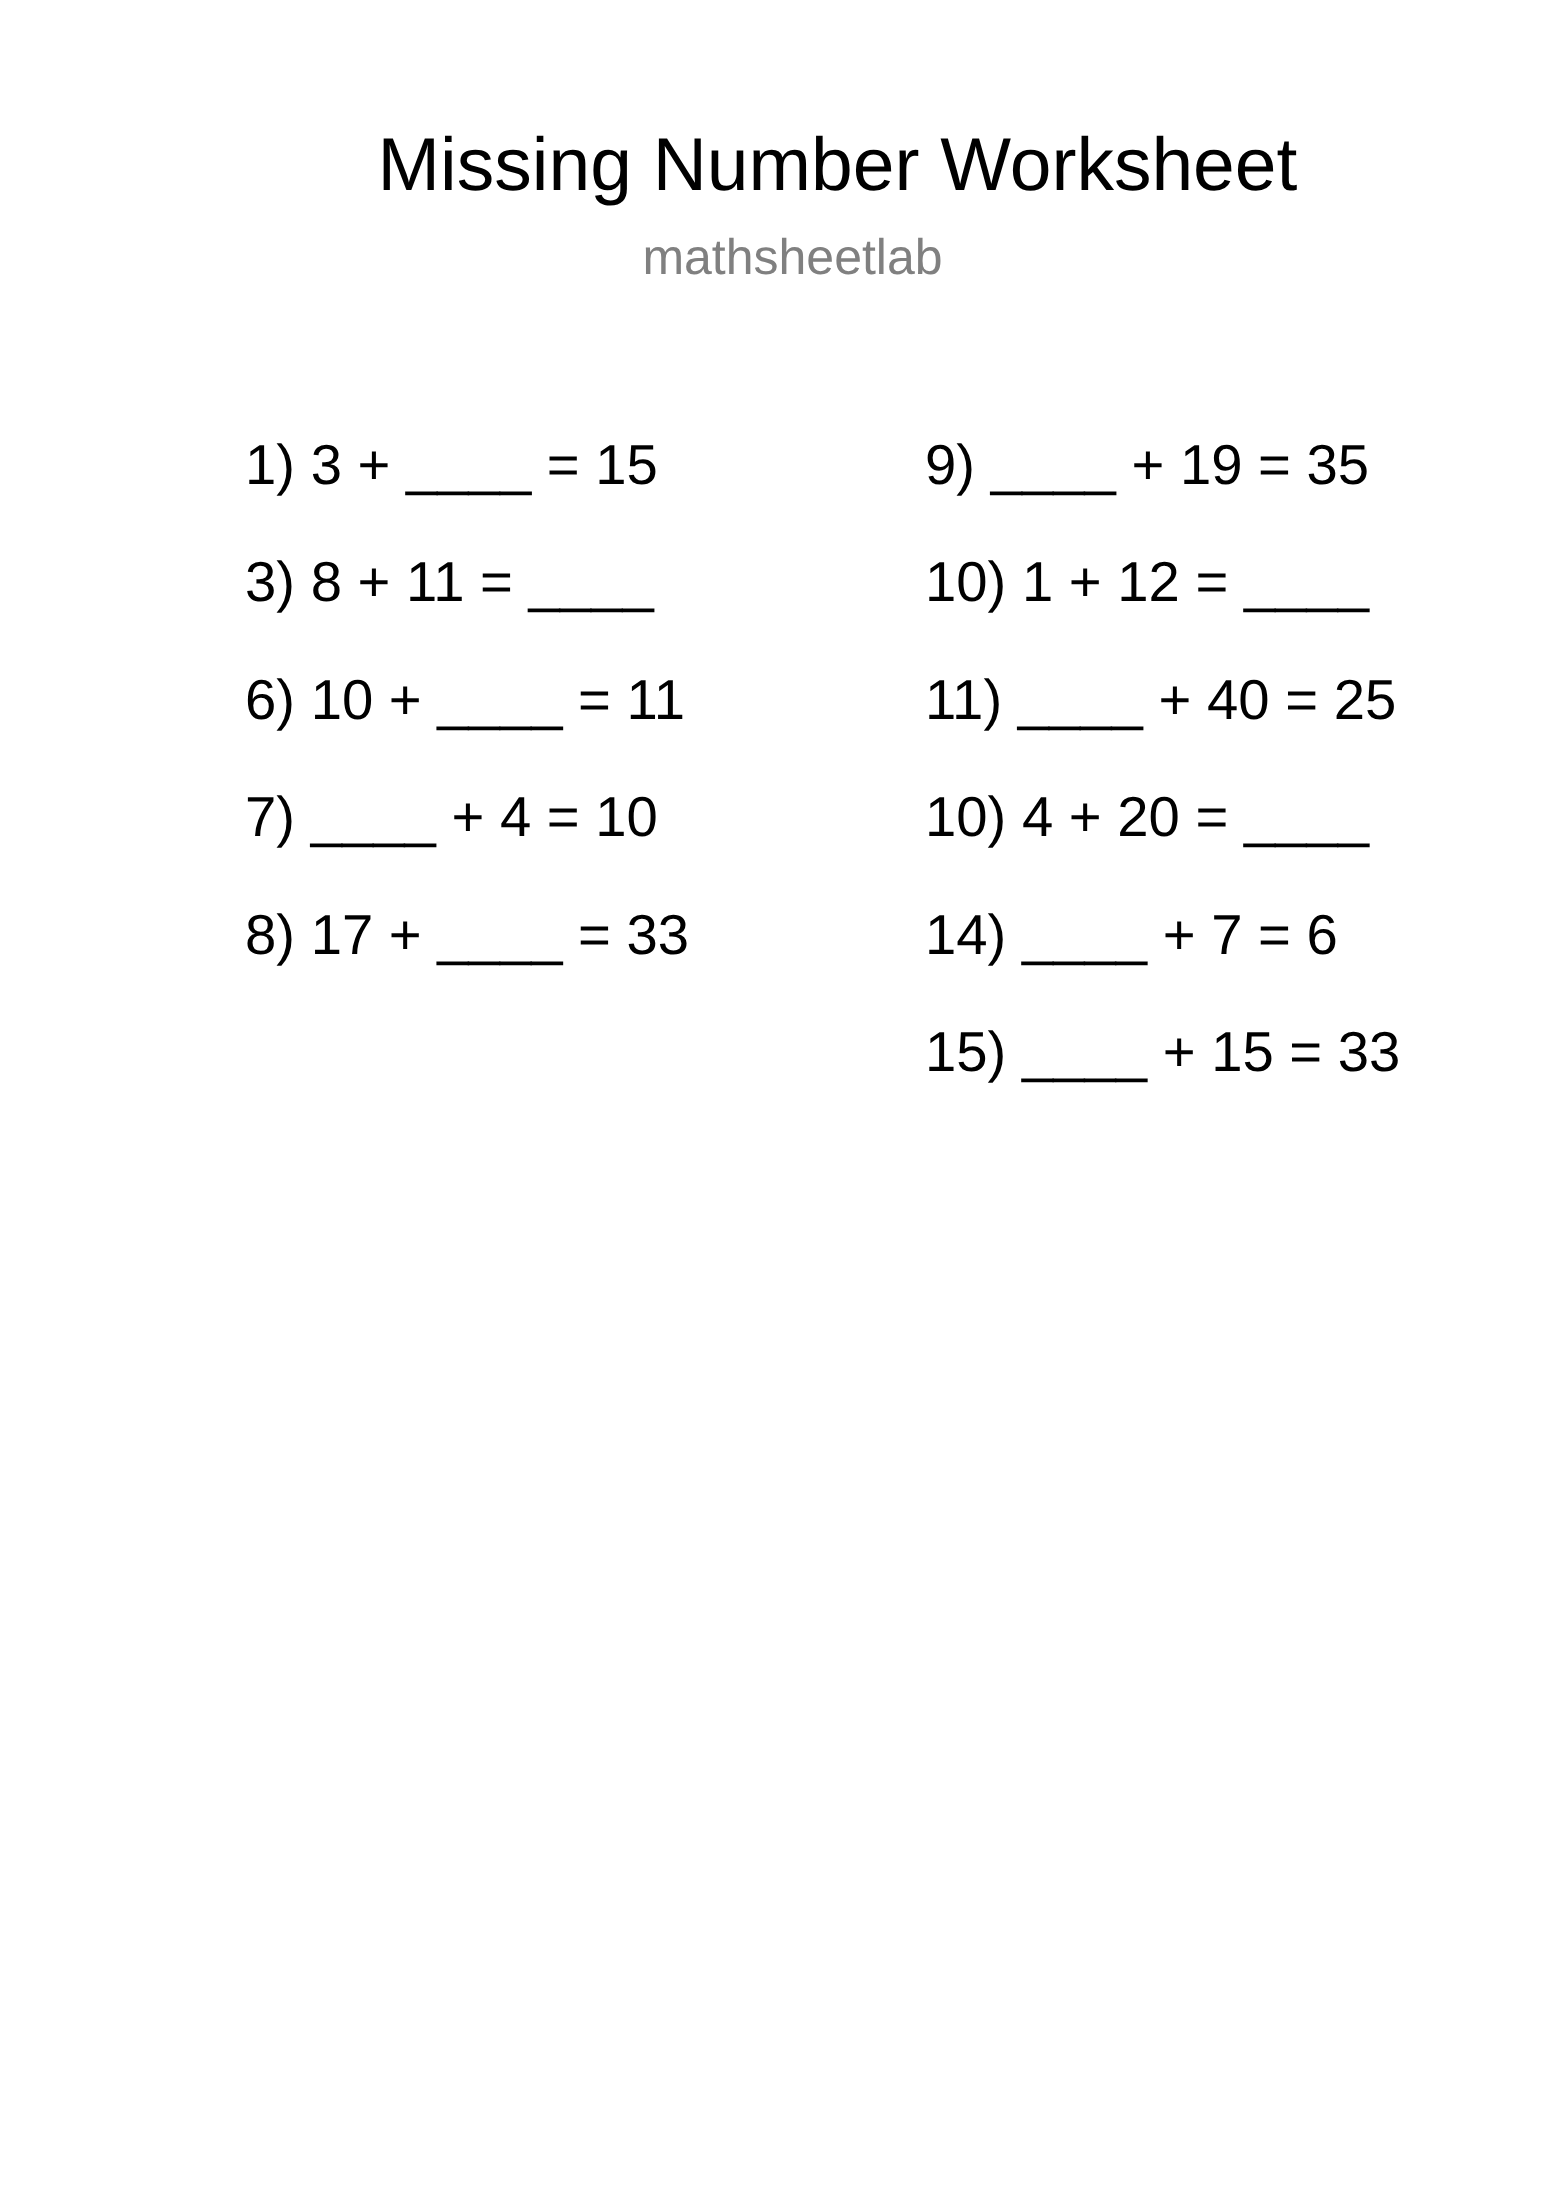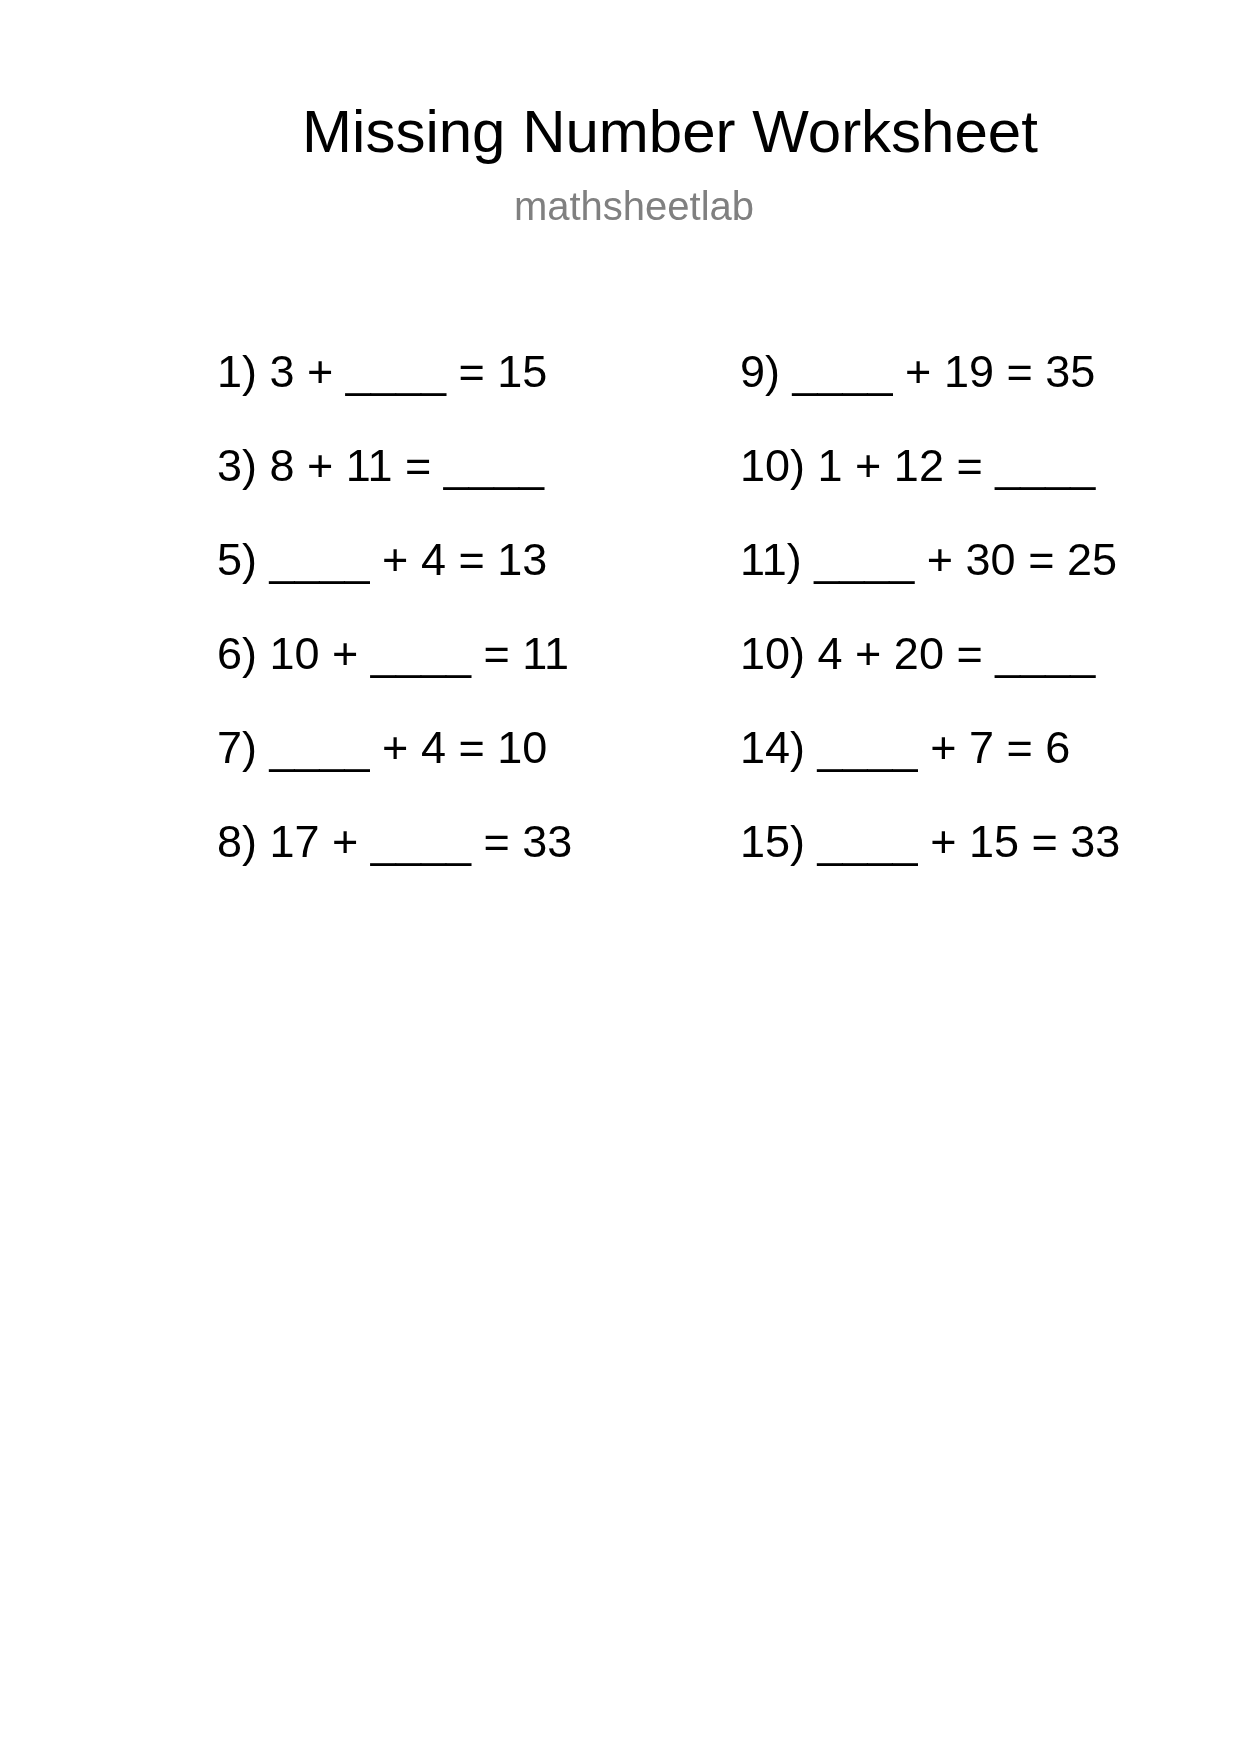--- a/index.html
+++ b/index.html
@@ -35,45 +35,44 @@
       text-align: center;
       font-size: 40px;
       line-height: 48px;
       color: #808080;
       white-space: nowrap;
     }
     .column {
       position: absolute;
       top: 348px;
     }
-    .col-left { left: 217px; }
+    .col-left { left: 196px; }
     .col-right { left: 740px; }
     .problem {
       font-size: 45px;
       line-height: 48px;
       height: 48px;
       margin-bottom: 46px;
       white-space: pre;
     }
   </style>
 </head>
 <body>
 
 <h1 class="title">Missing Number Worksheet</h1>
 <div class="subtitle">mathsheetlab</div>
 
 <div class="column col-left">
   <div class="problem">1) 3 + ____ = 15</div>
   <div class="problem">3) 8 + 11 = ____</div>
-  <div class="problem">5) ____ + 4 = 13</div>
   <div class="problem">6) 10 + ____ = 11</div>
   <div class="problem">7) ____ + 4 = 10</div>
   <div class="problem">8) 17 + ____ = 33</div>
 </div>
 
 <div class="column col-right">
   <div class="problem">9) ____ + 19 = 35</div>
   <div class="problem">10) 1 + 12 = ____</div>
-  <div class="problem">11) ____ + 30 = 25</div>
+  <div class="problem">11) ____ + 40 = 25</div>
   <div class="problem">10) 4 + 20 = ____</div>
   <div class="problem">14) ____ + 7 = 6</div>
   <div class="problem">15) ____ + 15 = 33</div>
 </div>
 
 </body></html>

